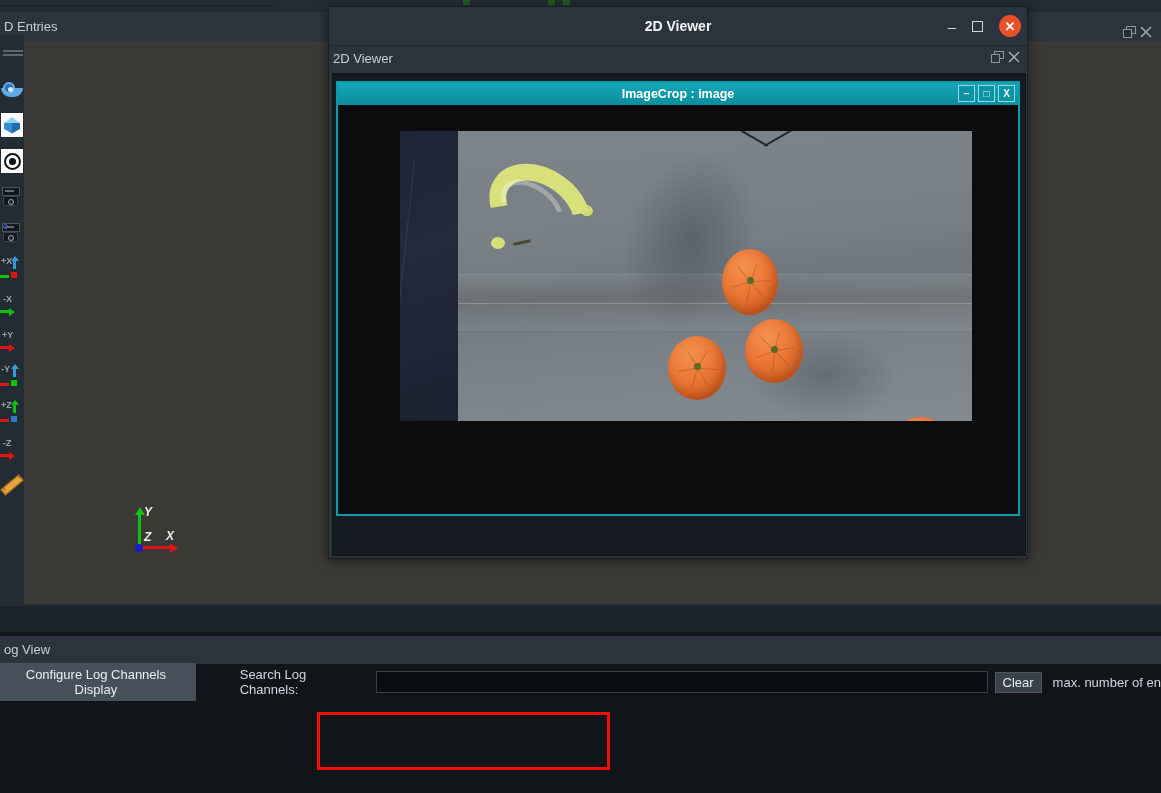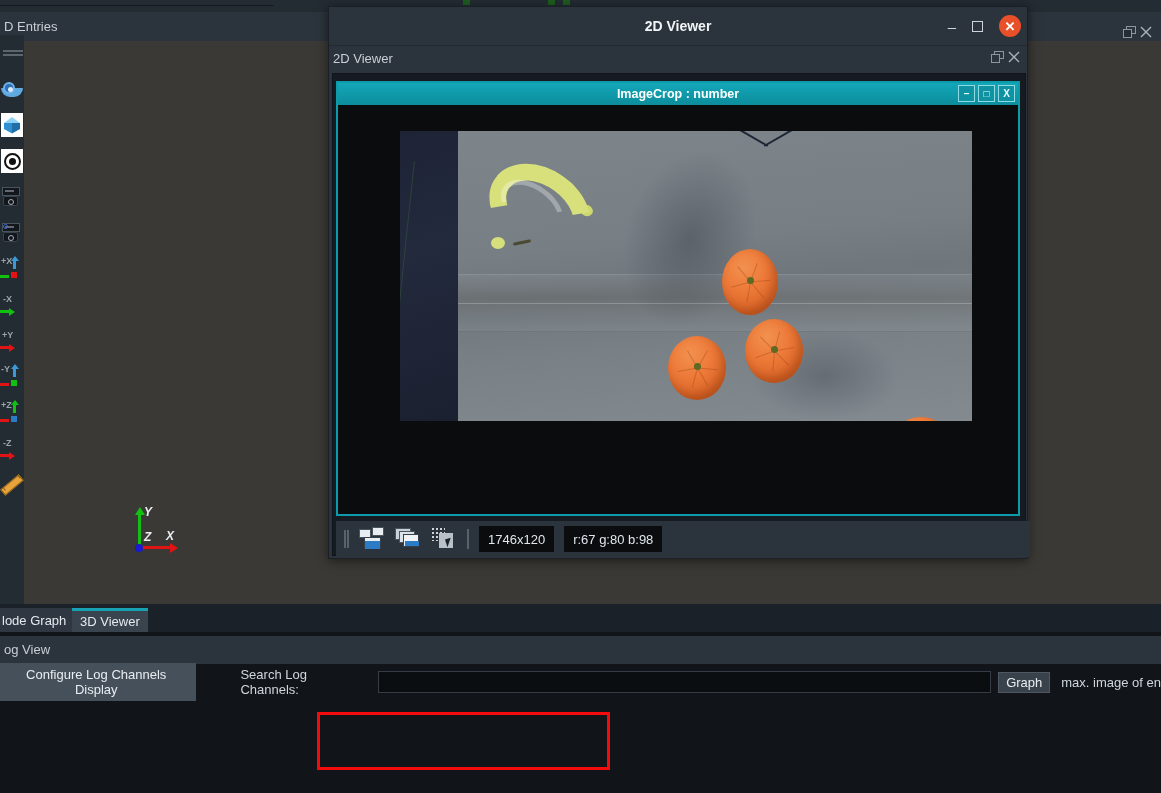--- a/index.html
+++ b/index.html
@@ -515,21 +515,21 @@
             <line x1="12" y1="2" x2="2" y2="12" stroke="#a7b0b8" stroke-width="1.4"></line>
           </svg>
         </span>
       </span>
     </div>
 
     <div class="dock2d-body">
 
       <div class="sub">
         <div class="sub-title">
-          <span class="t">ImageCrop : number</span>
+          <span class="t">ImageCrop : image</span>
           <span class="sub-ctl">
             <span>–</span>
             <span>□</span>
             <span>X</span>
           </span>
         </div>
 
         <div class="sub-canvas">
           <div class="photo">
             <div class="card"></div>
@@ -582,64 +582,35 @@
               
               
               
               
               
             </div>
           </div>
         </div>
       </div>
 
-      <div class="sub-toolbar">
-        <div class="grip2"></div>
-        <div class="tb-ico a">
-          <span class="w1"></span>
-            <span class="w2"></span>
-            <span class="w3"></span>
-        </div>
-        <div class="tb-ico b">
-          <span class="s1"></span>
-            <span class="s2"></span>
-            <span class="s3"></span>
-        </div>
-        <div class="tb-ico c">
-          <span class="dots"></span>
-            <span class="sel"></span>
-            <span class="cur"></span>
-        </div>
-        <div class="sep-v"></div>
-        <div class="readout">1746x120</div>
-        <div class="readout">r:67 g:80 b:98</div>
-      </div>
 
     </div>
   </div>
 
-  <div class="tabrow">
-    <div class="tab inactive">
-      <span>lode Graph</span>
-    </div>
-    <div class="tab active">
-      <span>3D Viewer</span>
-    </div>
-  </div>
 
   <div class="logdock">
     <div class="logdock-title">
       <span>og View</span>
     </div>
 
     <div class="logctl">
       <button class="cfg-btn">Configure Log Channels Display</button>
       <span class="srch-lbl">Search Log Channels:</span>
       <input class="srch-inp" type="text" placeholder="" style="">
-      <button class="clear-btn">Graph</button>
-      <span class="maxent">max. image of en</span>
+      <button class="clear-btn">Clear</button>
+      <span class="maxent">max. number of en</span>
     </div>
 
   </div>
 
   <div class="red-box"></div>
 
 </div>
 
 </body></html>

